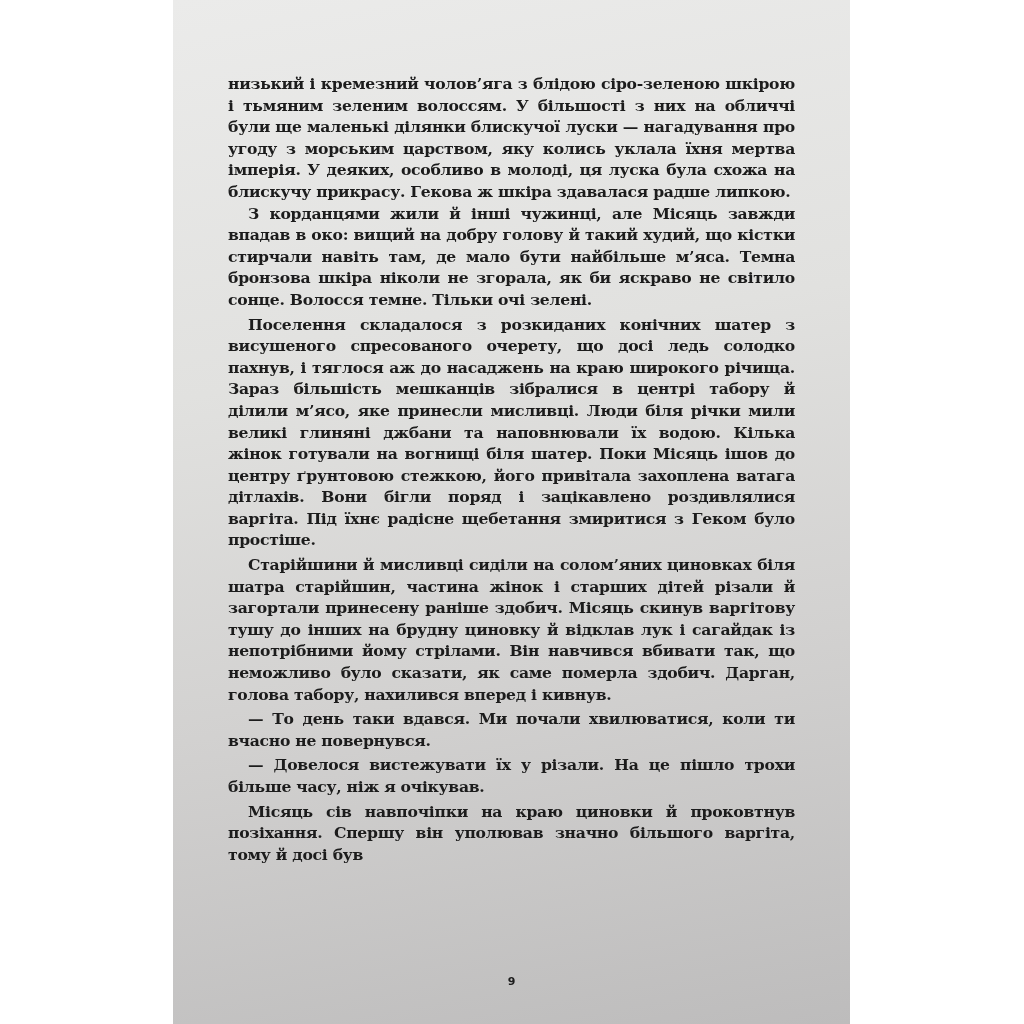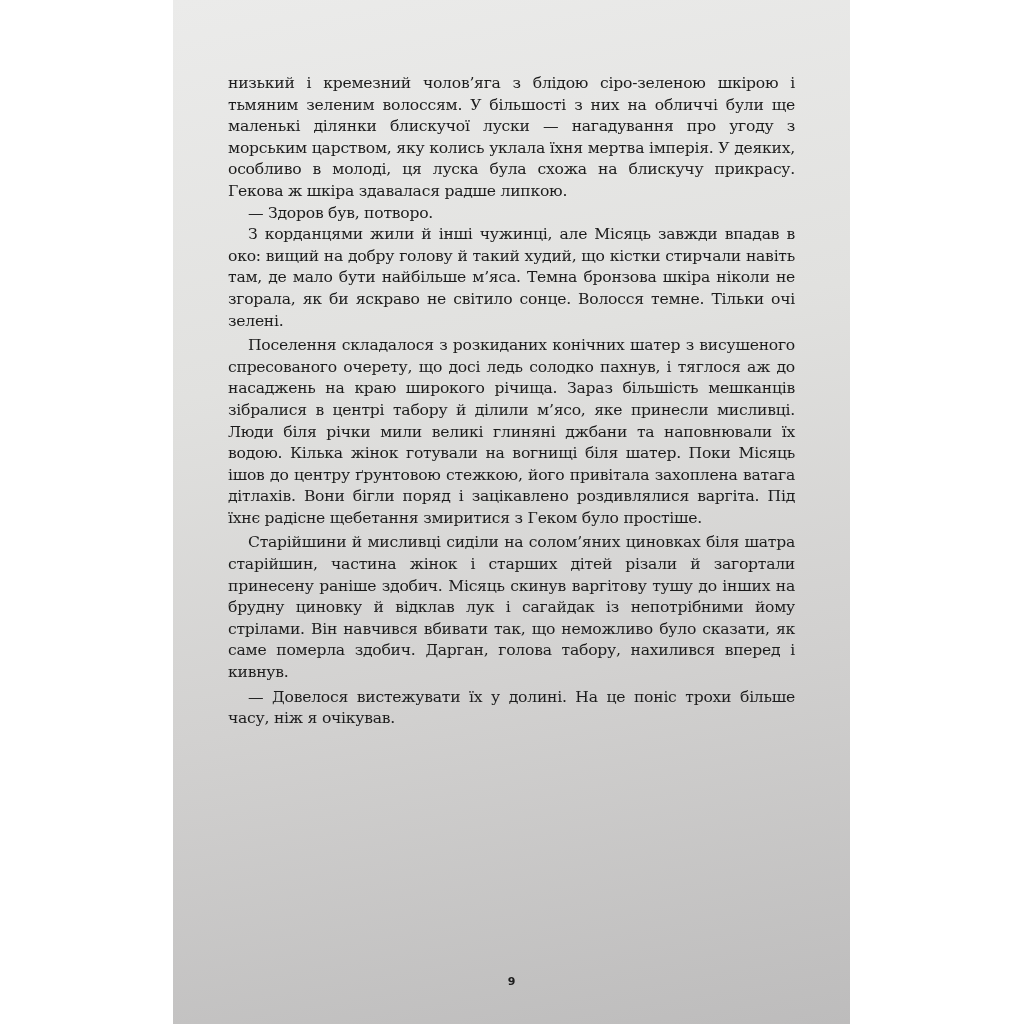--- a/index.html
+++ b/index.html
@@ -10,36 +10,37 @@
   .page {
     position: absolute; left: 173px; top: 0; width: 677px; height: 1024px;
     background: linear-gradient(170deg, #ebebea 0%, #e1e1df 35%, #d2d1d0 65%, #bdbcbc 100%);
   }
   .text-block {
     position: absolute; left: 55px; top: 73px; width: 567px;
     font-family: "DejaVu Serif", "Liberation Serif", serif;
     font-size: 15.6px; line-height: 21.6px; color: #1c1c1c;
     text-align: justify; letter-spacing: -0.25px;
   }
-  .text-block p { margin: 0; text-indent: 20px; }
+  .text-block p { margin: 0; text-indent: 20px; font-weight: bold; }
   .text-block p.first { text-indent: 0; }
   .text-block p.gap { margin-top: 3px; }
   .page-number {
     position: absolute; left: 0; width: 677px; top: 975px;
     text-align: center;
     font-family: "DejaVu Sans", "Liberation Sans", sans-serif;
     font-size: 11px; font-weight: bold; color: #1c1c1c;
   }
 </style>
 </head>
 <body>
 
 <div class="page">
   <div class="text-block">
     <p class="first">низький і кремезний чолов’яга з блідою сіро-зеленою шкірою і тьмяним зеленим волоссям. У більшості з них на обличчі були ще маленькі ділянки блискучої луски — нагадування про угоду з морським царством, яку колись уклала їхня мертва імперія. У деяких, особливо в молоді, ця луска була схожа на блискучу прикрасу. Гекова ж шкіра здавалася радше липкою.</p>
-    <p>— Здоров був, потворо.</p>
     <p>З корданцями жили й інші чужинці, але Місяць завжди впадав в око: вищий на добру голову й такий худий, що кістки стирчали навіть там, де мало бути найбільше м’яса. Темна бронзова шкіра ніколи не згорала, як би яскраво не світило сонце. Волосся темне. Тільки очі зелені.</p>
     <p class="gap">Поселення складалося з розкиданих конічних шатер з висушеного спресованого очерету, що досі ледь солодко пахнув, і тяглося аж до насаджень на краю широкого річища. Зараз більшість мешканців зібралися в центрі табору й ділили м’ясо, яке принесли мисливці. Люди біля річки мили великі глиняні джбани та наповнювали їх водою. Кілька жінок готували на вогнищі біля шатер. Поки Місяць ішов до центру ґрунтовою стежкою, його привітала захоплена ватага дітлахів. Вони бігли поряд і зацікавлено роздивлялися варгіта. Під їхнє радісне щебетання змиритися з Геком було простіше.</p>
     <p class="gap">Старійшини й мисливці сиділи на солом’яних циновках біля шатра старійшин, частина жінок і старших дітей різали й загортали принесену раніше здобич. Місяць скинув варгітову тушу до інших на брудну циновку й відклав лук і сагайдак із непотрібними йому стрілами. Він навчився вбивати так, що неможливо було сказати, як саме померла здобич. Дарган, голова табору, нахилився вперед і кивнув.</p>
-    <p class="gap">— Довелося вистежувати їх у долині. На це поніс трохи більше часу, ніж я очікував.</p>
+    <p class="gap">— То день таки вдався. Ми почали хвилюватися, коли ти вчасно не повернувся.</p>
+    <p class="gap">— Довелося вистежувати їх у різали. На це пішло трохи більше часу, ніж я очікував.</p>
+    <p class="gap">Місяць сів навпочіпки на краю циновки й проковтнув позіхання. Спершу він уполював значно більшого варгіта, тому й досі був</p>
   </div>
   <div class="page-number">9</div>
 </div>
 
 </body></html>

